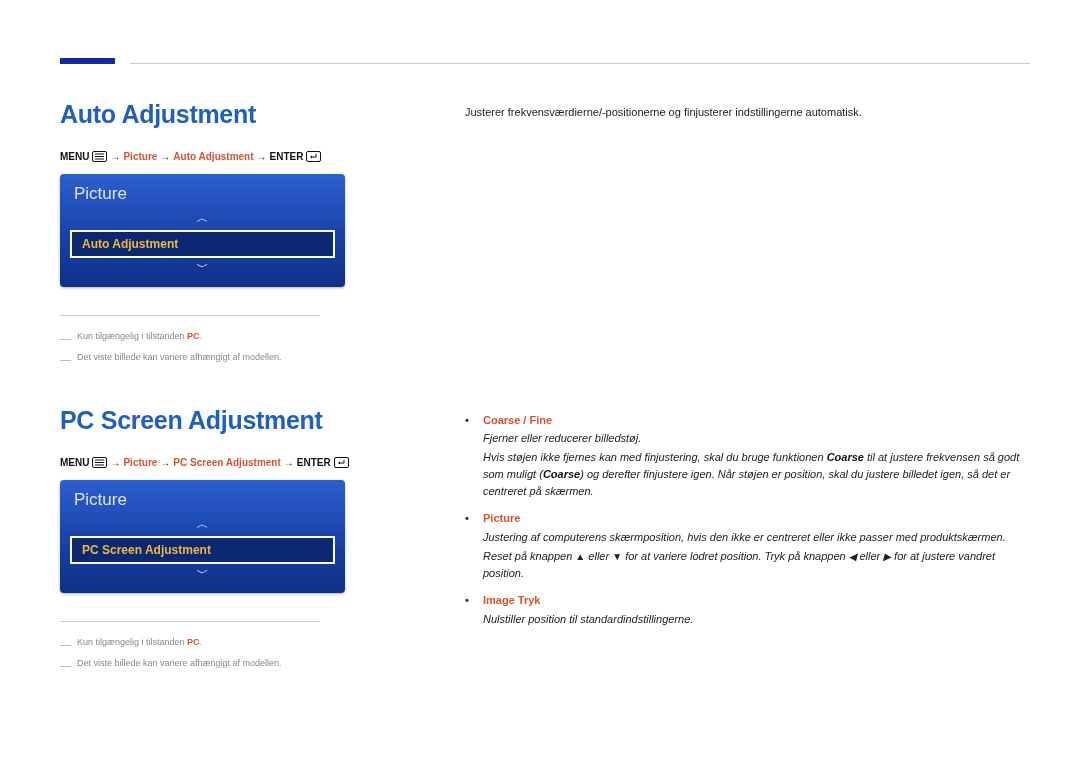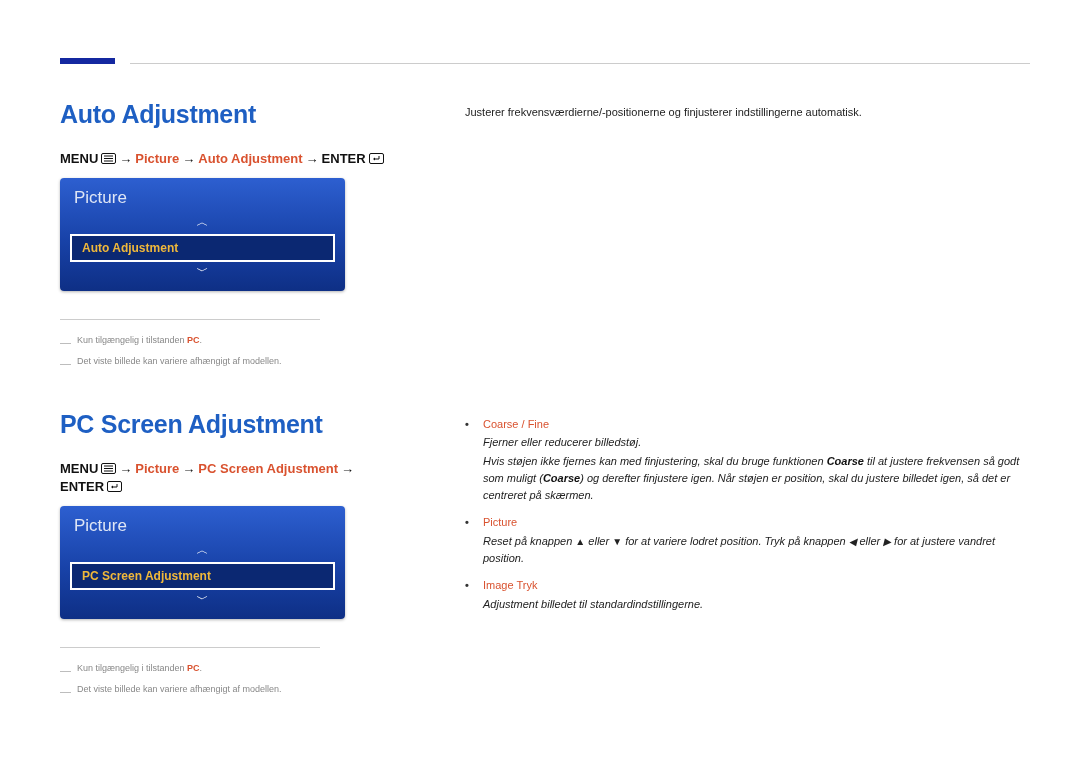--- a/index.html
+++ b/index.html
@@ -34,21 +34,21 @@
   .left-col { width: 330px; flex: none; }
   .right-col { flex: 1; font-size: 11px; line-height: 1.5; color: #222; }
   .heading {
     color: #1e5fc3;
     font-size: 25px;
     font-weight: 600;
     margin-bottom: 22px;
     letter-spacing: -0.3px;
   }
   .pathline {
-    font-size: 13px;
+    font-size: 10px;
     color: #111;
     font-weight: 700;
     margin-bottom: 12px;
     display: flex;
     align-items: center;
     flex-wrap: wrap;
     gap: 3px;
   }
   .strong { font-weight: 700; color: #111; }
   .accent { color: #d9522f; font-weight: 700; }
@@ -93,21 +93,21 @@
     line-height: 1.9;
     display: flex;
     gap: 6px;
   }
   .footnote .fn-dash { color: #aaa; font-size: 11px; }
   .section2 { margin-top: 36px; }
   .bullets { margin: 0; padding: 0; list-style: none; }
   .bullets > li { display: flex; gap: 10px; margin-bottom: 10px; }
   .bullets > li .dot { color: #333; font-weight: 700; flex: none; width:8px; }
   .bullets .body { flex: 1; }
-  .bullets .label { color: #d9522f; font-weight: 400; margin-top: 8px; }
+  .bullets .label { color: #d9522f; font-weight: 700; margin-top: 8px; }
   .bullets p { margin-top: 2px; font-size: 11px; color: #222; line-height: 1.55; font-style: italic; }
   .tri { display:inline-block; font-size:10px; }
 </style>
 </head>
 <body>
 
 <div class="top-bar-accent"></div>
 <div class="top-rule"></div>
 
 <div class="page">
@@ -226,29 +226,30 @@
             <p>Fjerner eller reducerer billedstøj.</p>
             <p>
               <span>Hvis støjen ikke fjernes kan med finjustering, skal du bruge funktionen </span><span class="strong">Coarse</span><span> til at justere frekvensen så godt som muligt (</span><span class="strong">Coarse</span><span>) og derefter finjustere igen. Når støjen er position, skal du justere billedet igen, så det er centreret på skærmen.</span>
             </p>
           </div>
         </li>
         <li>
           <span class="dot">•</span>
           <div class="body">
             <span class="label">Picture</span>
+            <p>Justering af computerens skærmposition, hvis den ikke er centreret eller ikke passer med produktskærmen.</p>
             <p>
               <span>Reset på knappen </span><span class="tri">▲</span><span> eller </span><span class="tri">▼</span><span> for at variere lodret position. Tryk på knappen </span><span class="tri">◀</span><span> eller </span><span class="tri">▶</span><span> for at justere vandret position.</span>
             </p>
           </div>
         </li>
         <li>
           <span class="dot">•</span>
           <div class="body">
             <span class="label">Image Tryk</span>
-            <p>Adjustment billedet til standardindstillingerne.</p>
+            <p>Nulstiller position til standardindstillingerne.</p>
           </div>
         </li>
       </ul>
     </div>
   </div>
 
 </div>
 
 </body></html>

